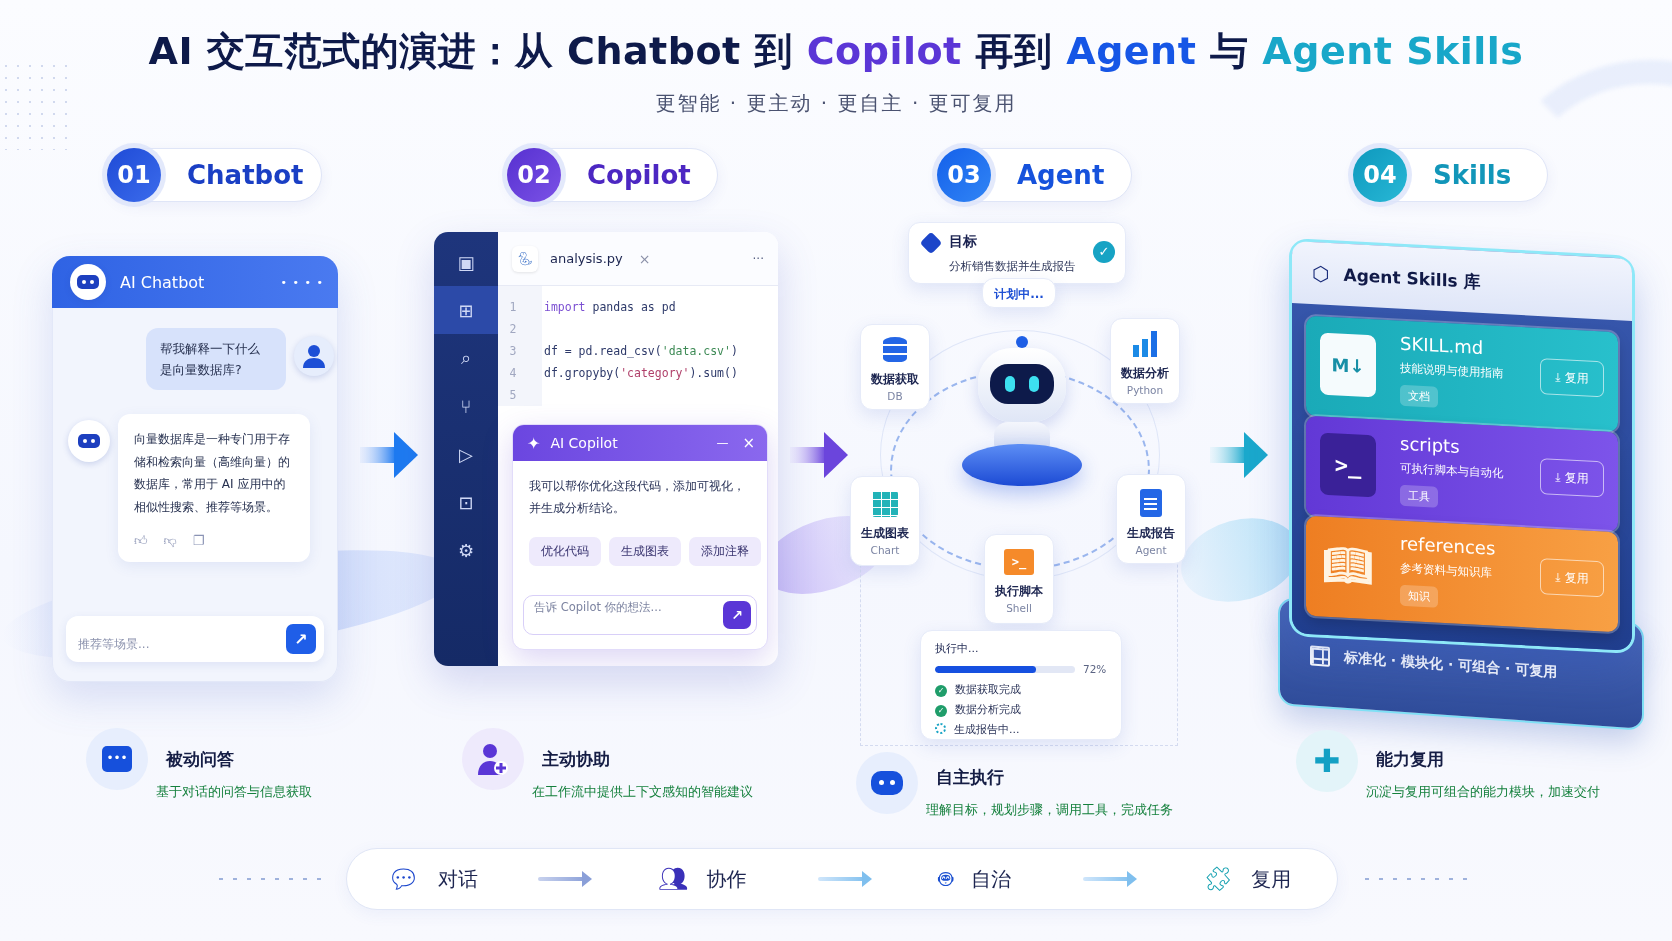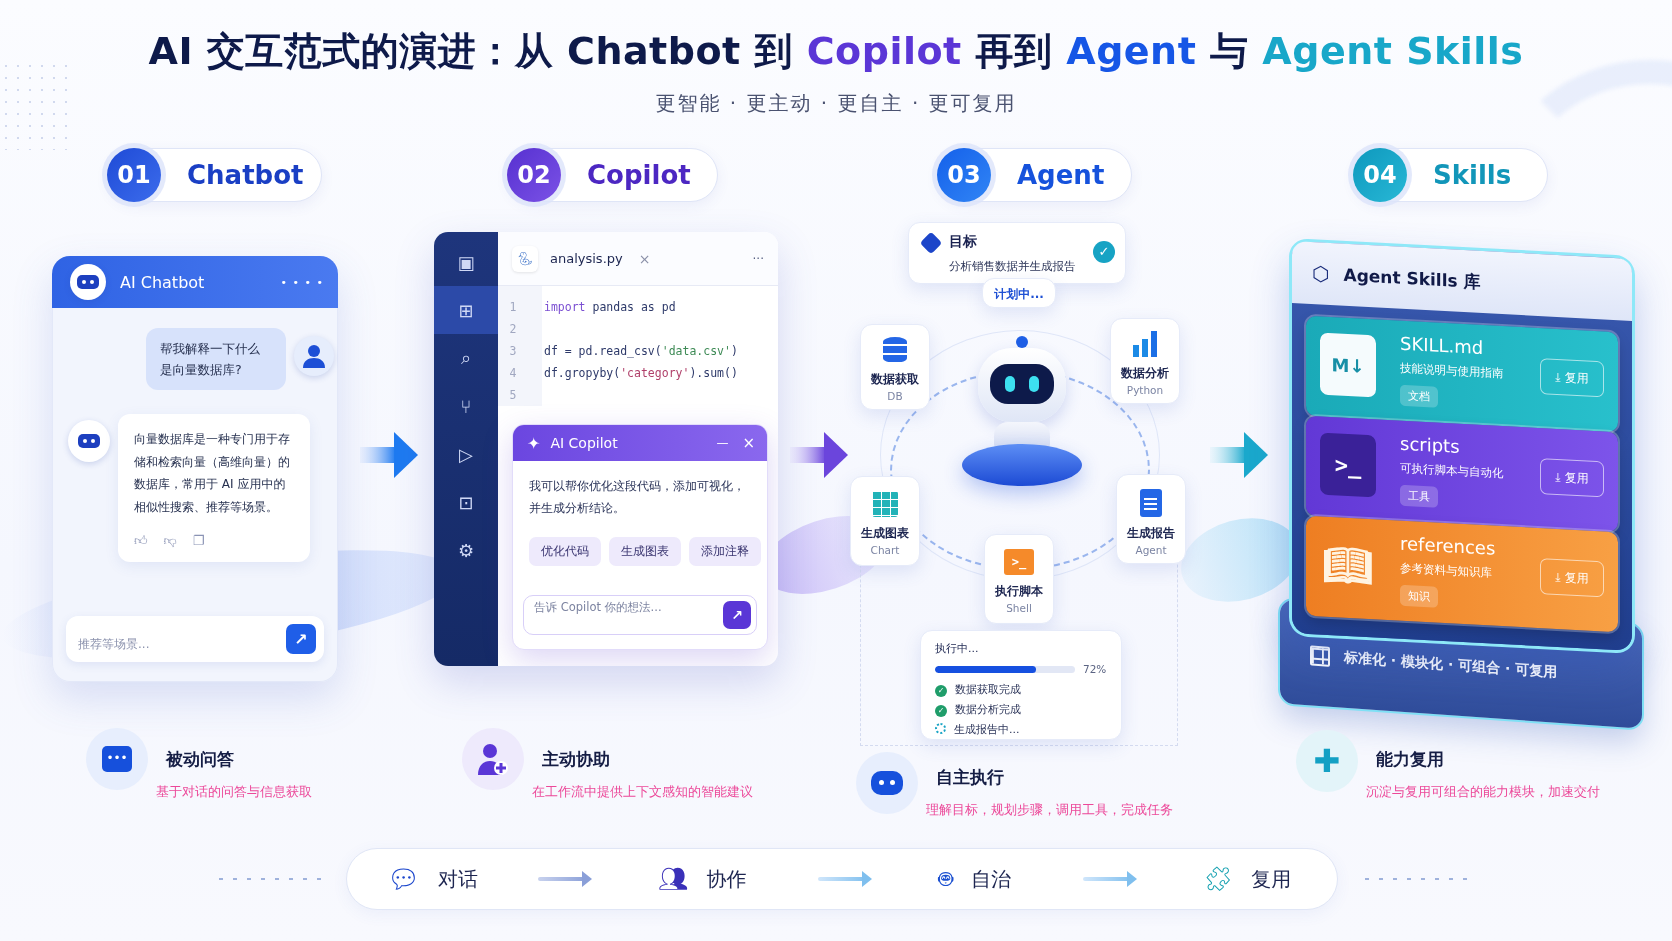--- a/index.html
+++ b/index.html
@@ -42,21 +42,21 @@
 
 .skill{border-radius:10px;position:absolute;left:0;right:0;height:100px;box-shadow:0 0 0 2px rgba(255,255,255,.25),0 6px 14px rgba(0,0,0,.18)}
 .skill .ic{position:absolute;left:14px;top:16px;width:56px;height:62px;border-radius:8px;display:flex;align-items:center;justify-content:center;font-weight:bold}
 .skill .nm{position:absolute;left:94px;top:12px;color:#fff;font-size:18px}
 .skill .ds{position:absolute;left:94px;top:40px;color:#fff;font-size:11.5px}
 .skill .tg{position:absolute;left:94px;top:64px;color:#fff;font-size:11px;border-radius:5px;padding:3px 8px;background:rgba(255,255,255,.22)}
 .skill .rb{position:absolute;right:14px;top:30px;width:64px;height:36px;border-radius:7px;border:1.5px solid rgba(255,255,255,.6);color:#fff;font-size:12px;display:flex;align-items:center;justify-content:center;gap:4px}
 
 .feat-ic{width:62px;height:62px;border-radius:50%;display:flex;align-items:center;justify-content:center}
 .feat-t{font-size:17px;font-weight:bold;color:#151d45}
-.feat-d{font-size:13px;color:#ec4899}
+.feat-d{font-size:13px;color:#15803d}
 
 .bar{left:346px;top:848px;width:992px;height:62px;border-radius:31px;background:#fff;border:1.5px solid #e0e6f6;box-shadow:0 4px 16px rgba(70,100,200,.07);display:flex;align-items:center}
 .bar .it{display:flex;align-items:center;gap:18px;font-size:20px;color:#1d2550}
 .bar .arr{width:50px;height:4px;border-radius:2px;position:relative}
 .bar .arr:after{content:"";position:absolute;right:-4px;top:-6px;border-left:10px solid;border-top:8px solid transparent;border-bottom:8px solid transparent;border-left-color:inherit}
 .dots{height:6px;background-image:radial-gradient(#9fb2dc 2px,transparent 2.3px);background-size:14px 6px}
 </style>
 </head>
 <body>
 

